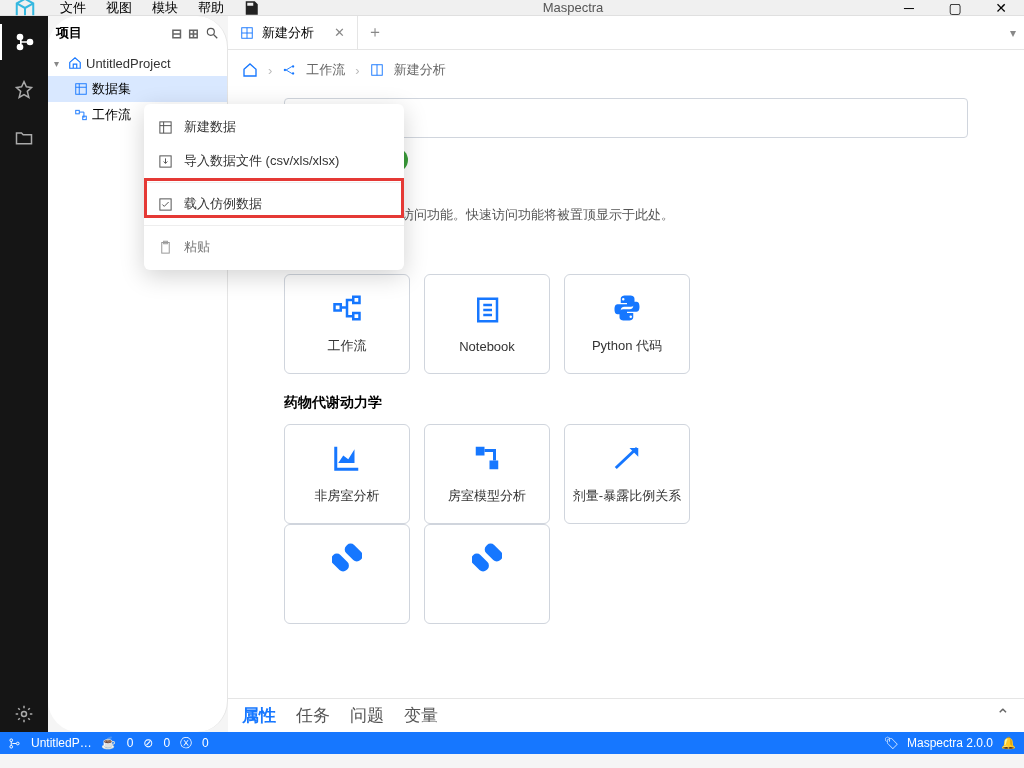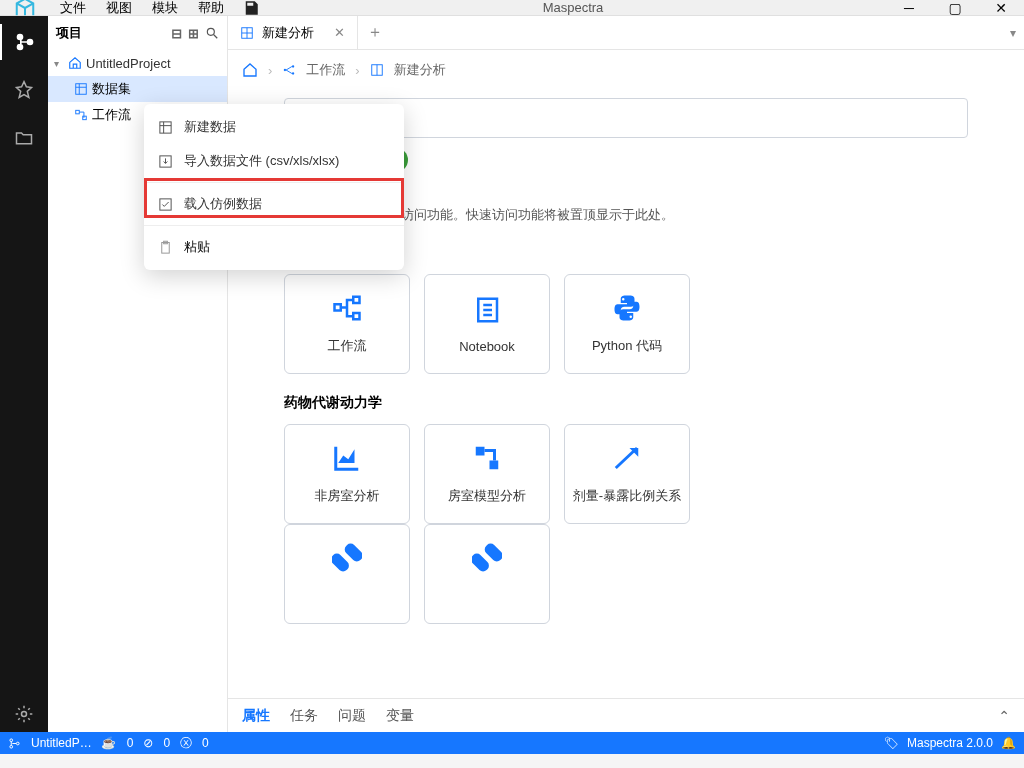--- a/index.html
+++ b/index.html
@@ -14,21 +14,21 @@
 .titlebar .controls { display:flex; }
 .titlebar .controls span { width:46px; height:30px; display:flex; align-items:center; justify-content:center; font-size:14px; }
 
 .body { display:flex; height: calc(100% - 30px - 22px); }
 
 .iconbar { width:48px; background:#151515; display:flex; flex-direction:column; align-items:center; padding-top:8px; gap:12px; }
 .iconbar .slot { width:48px; height:36px; display:flex; align-items:center; justify-content:center; color:#888; font-size:18px; }
 .iconbar .slot.active { color:#fff; border-left:2px solid #fff; }
 .iconbar .spacer { flex:1; }
 
-.sidepanel { width:180px; background:#fff; border-right:1px solid #e5e5e5; display:flex; flex-direction:column; font-size:13px; }
+.sidepanel { width:180px; background:#fff; border-right:1px solid #e5e5e5; display:flex; flex-direction:column; font-size:13px;border-radius:31px; }
 .sidepanel .head { height:34px; display:flex; align-items:center; padding:0 8px; font-weight:600; justify-content:space-between; }
 .sidepanel .head .tools { display:flex; gap:6px; color:#666; }
 .tree { font-size:13px; }
 .tree .row { display:flex; align-items:center; height:26px; padding-left:6px; gap:4px; }
 .tree .row.proj { color:#333; }
 .tree .row .chev { color:#888; font-size:10px; width:10px; }
 .tree .row .ic { color:#1677ff; font-size:13px; }
 .tree .row.child { padding-left:26px; }
 .tree .row.sel { background:#d9e8ff; }
 
@@ -51,21 +51,21 @@
 .pill.partial { border-top-left-radius:0; border-bottom-left-radius:0; padding-left:6px;}
 .pill.blue { background:#1677ff; }
 .pill.green { background:#3a9d3a; }
 
 .hint { margin:34px 0 0 42px; color:#555; font-size:13px; }
 .section-title { margin:20px 0 12px 42px; font-weight:600; font-size:14px; }
 .cards { display:flex; gap:14px; margin-left:42px; }
 .card { width:126px; height:100px; border:1px solid #d0d5dd; border-radius:6px; display:flex; flex-direction:column; align-items:center; justify-content:center; gap:14px; font-size:13px; color:#333; }
 .card .ci { color:#1677ff; font-size:26px; }
 
-.bottompanel { height:34px; border-top:1px solid #e5e5e5; display:flex; align-items:center; padding:0 14px; font-size:14px; gap:20px; color:#555; }
+.bottompanel { height:34px; border-top:1px solid #e5e5e5; display:flex; align-items:center; padding:0 14px; font-size:17px; gap:20px; color:#555; }
 .bottompanel .active { color:#1677ff; font-weight:600; }
 .bottompanel .chevup { margin-left:auto; color:#666; }
 
 .status { height:22px; background:#1677ff; color:#fff; display:flex; align-items:center; font-size:12px; padding:4px 8px; gap:10px; }
 .status .right { margin-left:auto; display:flex; align-items:center; gap:8px; }
 
 
 .ctxmenu { position:absolute; left:144px; top:104px; width:260px; background:#fff; border-radius:6px; box-shadow:0 6px 24px rgba(0,0,0,0.18); z-index:50; padding:6px 0; font-size:13px; }
 .ctxmenu .item { height:34px; display:flex; align-items:center; gap:10px; padding:0 14px; color:#333; }
 .ctxmenu .item .ic { color:#555; width:16px; }
@@ -381,16 +381,16 @@
     <span>载入仿例数据</span>
   </div>
   <div class="sep"></div>
   <div class="item">
     <span class="ic">
         <svg width="15" height="15" viewBox="0 0 24 24">
           <rect x="6" y="4" width="12" height="17" fill="none" stroke="#999" stroke-width="1.6"></rect>
           <rect x="9" y="2" width="6" height="4" fill="none" stroke="#999" stroke-width="1.6"></rect>
         </svg>
       </span>
-    <span style="color:#000000">粘贴</span>
+    <span style="color:#737373">粘贴</span>
   </div>
   <div class="hl"></div>
 </div>
 
 </body></html>

